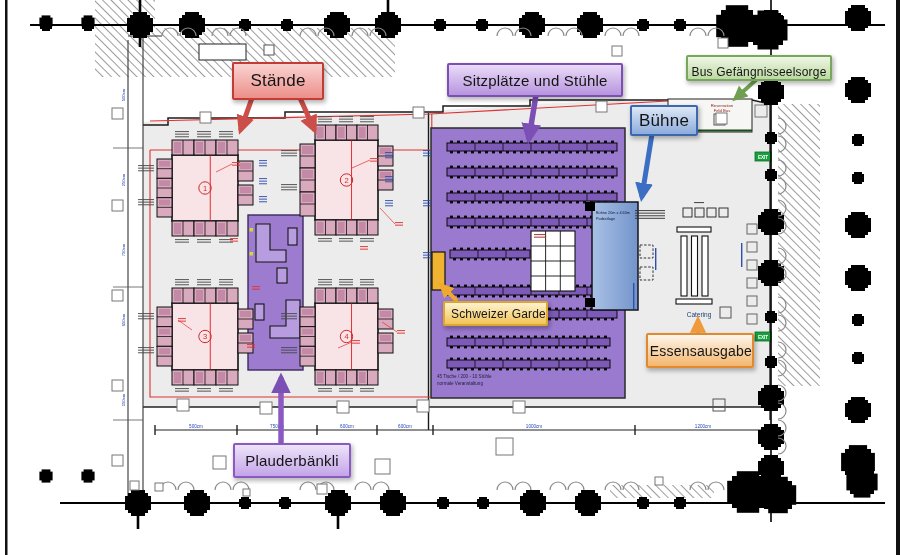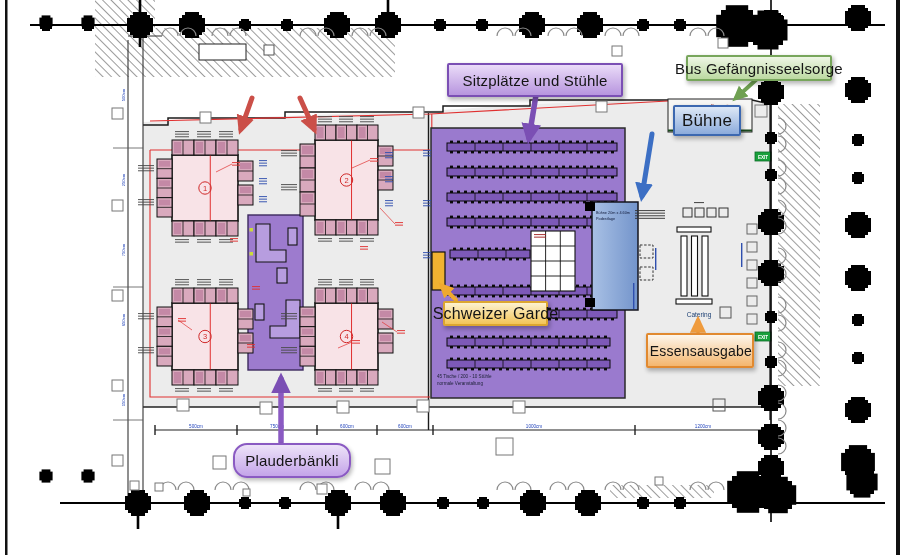--- a/index.html
+++ b/index.html
@@ -6,28 +6,28 @@
   #stage{position:relative;width:900px;height:555px;background:#fff;overflow:hidden;
          font-family:"Liberation Sans",sans-serif;}
   #plan-svg{position:absolute;left:0;top:0;z-index:1;}
   .callout{position:absolute;z-index:3;display:flex;align-items:center;justify-content:center;
            border:2px solid;border-radius:2px;white-space:nowrap;color:#141414;
            box-shadow:1.5px 2.5px 4px rgba(0,0,0,.28);font-weight:500;letter-spacing:.2px;}
   .co-staende{left:232px;top:62px;width:88px;height:34px;font-size:17px;
               border-color:#c23b34;background:linear-gradient(180deg,#f9d3d1,#ec8f89);}
   .co-sitz{left:447px;top:63px;width:172px;height:30px;font-size:15px;
            border-color:#7b4fb4;background:linear-gradient(180deg,#eadbf8,#b795de);}
-  .co-bus{left:686px;top:55px;width:142px;height:22px;font-size:15px;
-          border-color:#78a65c;background:linear-gradient(180deg,#eef6e5,#bcd9a1);}
+  .co-bus{left:686px;top:55px;width:142px;height:22px;font-size:12px;
+          border-color:#78a65c;background:linear-gradient(180deg,#eef6e5,#bcd9a1);align-items:flex-end;}
   .co-buehne{left:630px;top:105px;width:64px;height:27px;font-size:17px;
-             border-color:#3c68b0;background:linear-gradient(180deg,#dde8f6,#8cabdb);margin-left:43px;}
-  .co-garde{left:443px;top:301px;width:101px;height:21px;font-size:16px;
-            border-color:#dca62f;background:linear-gradient(180deg,#fdf2cf,#f3c457);}
+             border-color:#3c68b0;background:linear-gradient(180deg,#dde8f6,#8cabdb);}
+  .co-garde{left:443px;top:301px;width:101px;height:21px;font-size:12px;
+            border-color:#dca62f;background:linear-gradient(180deg,#fdf2cf,#f3c457);justify-content:flex-end;}
   .co-plauder{left:233px;top:443px;width:114px;height:31px;font-size:15px;
-              border-color:#8a5ac2;background:linear-gradient(180deg,#ede3f8,#c4a4e9);border-radius:14px;}
+              border-color:#8a5ac2;background:linear-gradient(180deg,#ede3f8,#c4a4e9);}
   .co-essen{left:646px;top:333px;width:104px;height:31px;font-size:14px;
             border-color:#e1892f;background:linear-gradient(180deg,#fdf6ec,#f4b66e);justify-content:flex-end;}
 </style>
 </head>
 <body>
 
 <div id="stage">
 
 <svg id="plan-svg" width="900" height="555" viewBox="0 0 900 555">
   <defs>
@@ -1087,20 +1087,23 @@
     <path d="M300,98 L314,129" stroke="#cb4f48" stroke-width="5" marker-end="url(#m-red)"></path>
     <path d="M536,95 L529,138" stroke="#7b4fb4" stroke-width="5.5" marker-end="url(#m-purple)"></path>
     <path d="M757,79 L736,98" stroke="#6fa052" stroke-width="4" marker-end="url(#m-green)"></path>
     <path d="M652,134 L642,196" stroke="#3c6fc4" stroke-width="5" marker-end="url(#m-blue)"></path>
     <path d="M281,442 L281,379" stroke="#8a5ac2" stroke-width="5.5" marker-end="url(#m-purple)"></path>
     <path d="M456,300 L442,286" stroke="#efa92f" stroke-width="4" marker-end="url(#m-yellow)"></path>
     <path d="M698,331 L698,321" stroke="#ef9b3d" stroke-width="4.5" marker-end="url(#m-orange)"></path>
   </g>
 </svg>
 
+<div class="callout co-staende">
+  <span>Stände</span>
+</div>
 <div class="callout co-sitz">
   <span>Sitzplätze und Stühle</span>
 </div>
 <div class="callout co-bus">
   <span>Bus Gefängnisseelsorge</span>
 </div>
 <div class="callout co-buehne">
   <span>Bühne</span>
 </div>
 <div class="callout co-garde">

